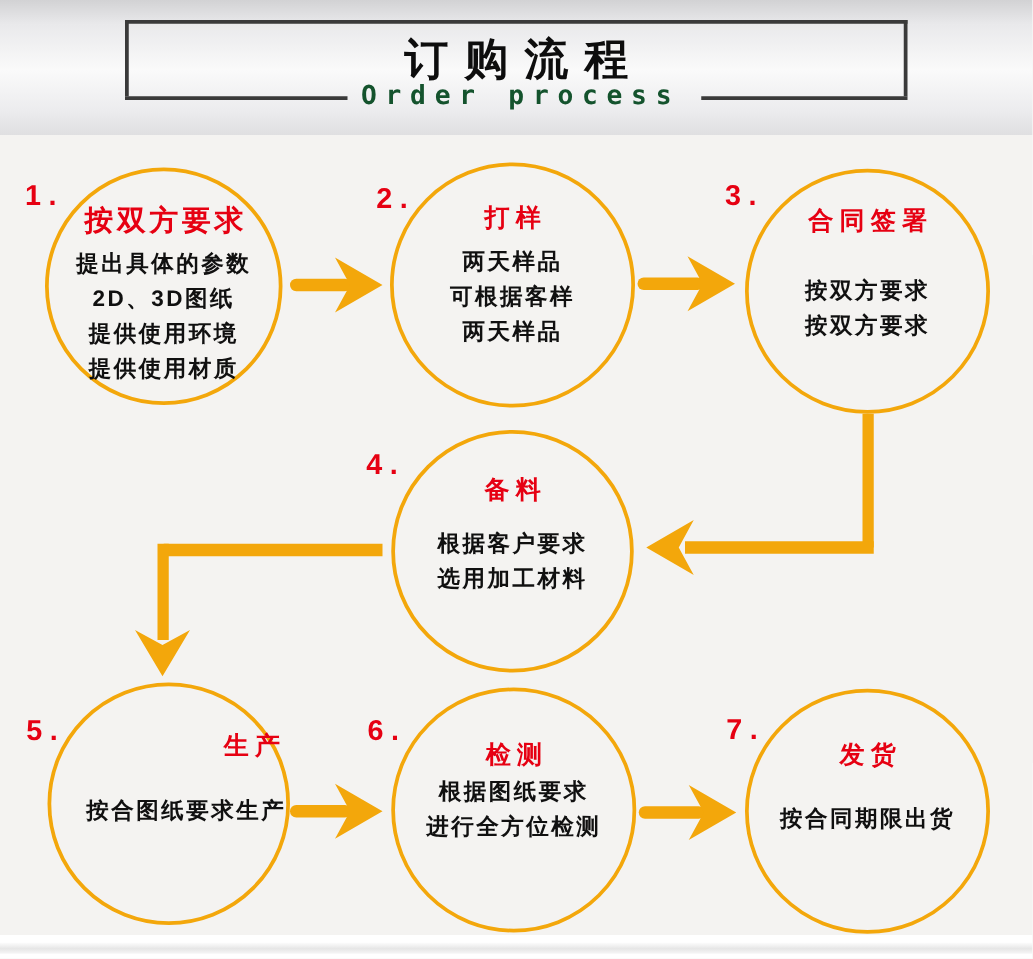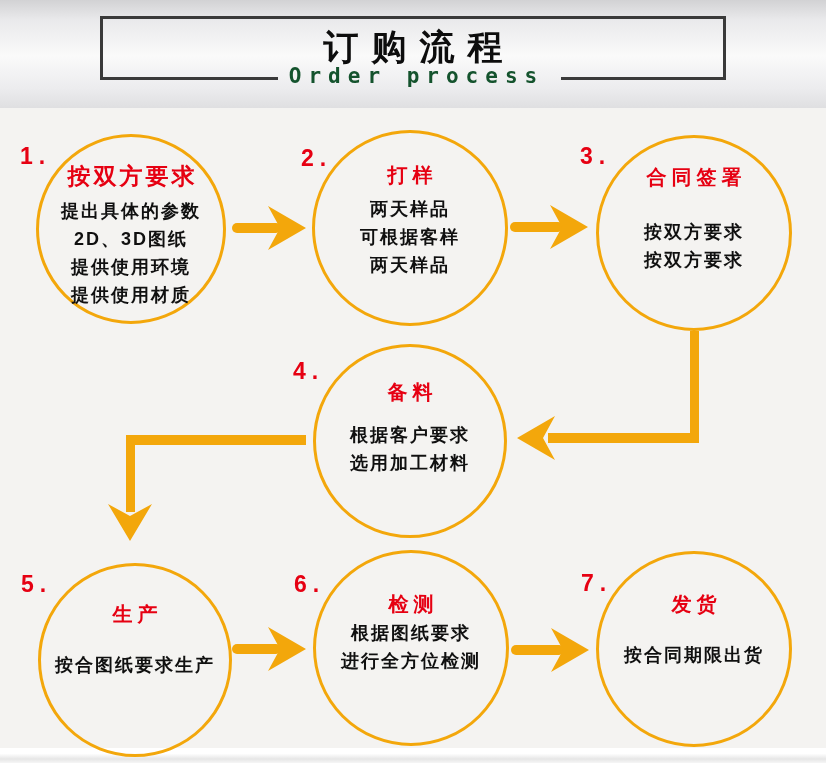--- a/index.html
+++ b/index.html
@@ -52,21 +52,21 @@
   .c1 .c-title{font-size:23px;letter-spacing:3px;text-indent:3px;}
   .c-lines{display:flex;flex-direction:column;align-items:center;}
   .c-line{
     font-size:18px;font-weight:bold;color:#101010;
     letter-spacing:2px;line-height:28px;white-space:nowrap;
   }
   .c1{left:36px;top:134px;width:190px;height:190px;padding-top:24px;}
   .c2{left:312px;top:130px;width:196px;height:196px;padding-top:27px;}
   .c3{left:596px;top:135px;width:196px;height:196px;padding-top:24px;text-align:center;}
   .c4{left:313px;top:344px;width:194px;height:194px;padding-top:30px;text-align:center;}
-  .c5{left:38px;top:563px;width:194px;height:194px;padding-top:33px;}
+  .c5{left:38px;top:546px;width:194px;height:194px;padding-top:33px;align-items:flex-end;}
   .c6{left:313px;top:550px;width:196px;height:196px;padding-top:36px;}
   .c7{left:596px;top:551px;width:196px;height:196px;padding-top:35px;}
   .c1 .c-lines{margin-top:6px;}
   .c2 .c-lines{margin-top:5px;}
   .c3 .c-lines{margin-top:26px;}
   .c4 .c-lines{margin-top:14px;}
   .c5 .c-lines{margin-top:22px;}
   .c6 .c-lines{}
   .c7 .c-lines{margin-top:22px;}
   

